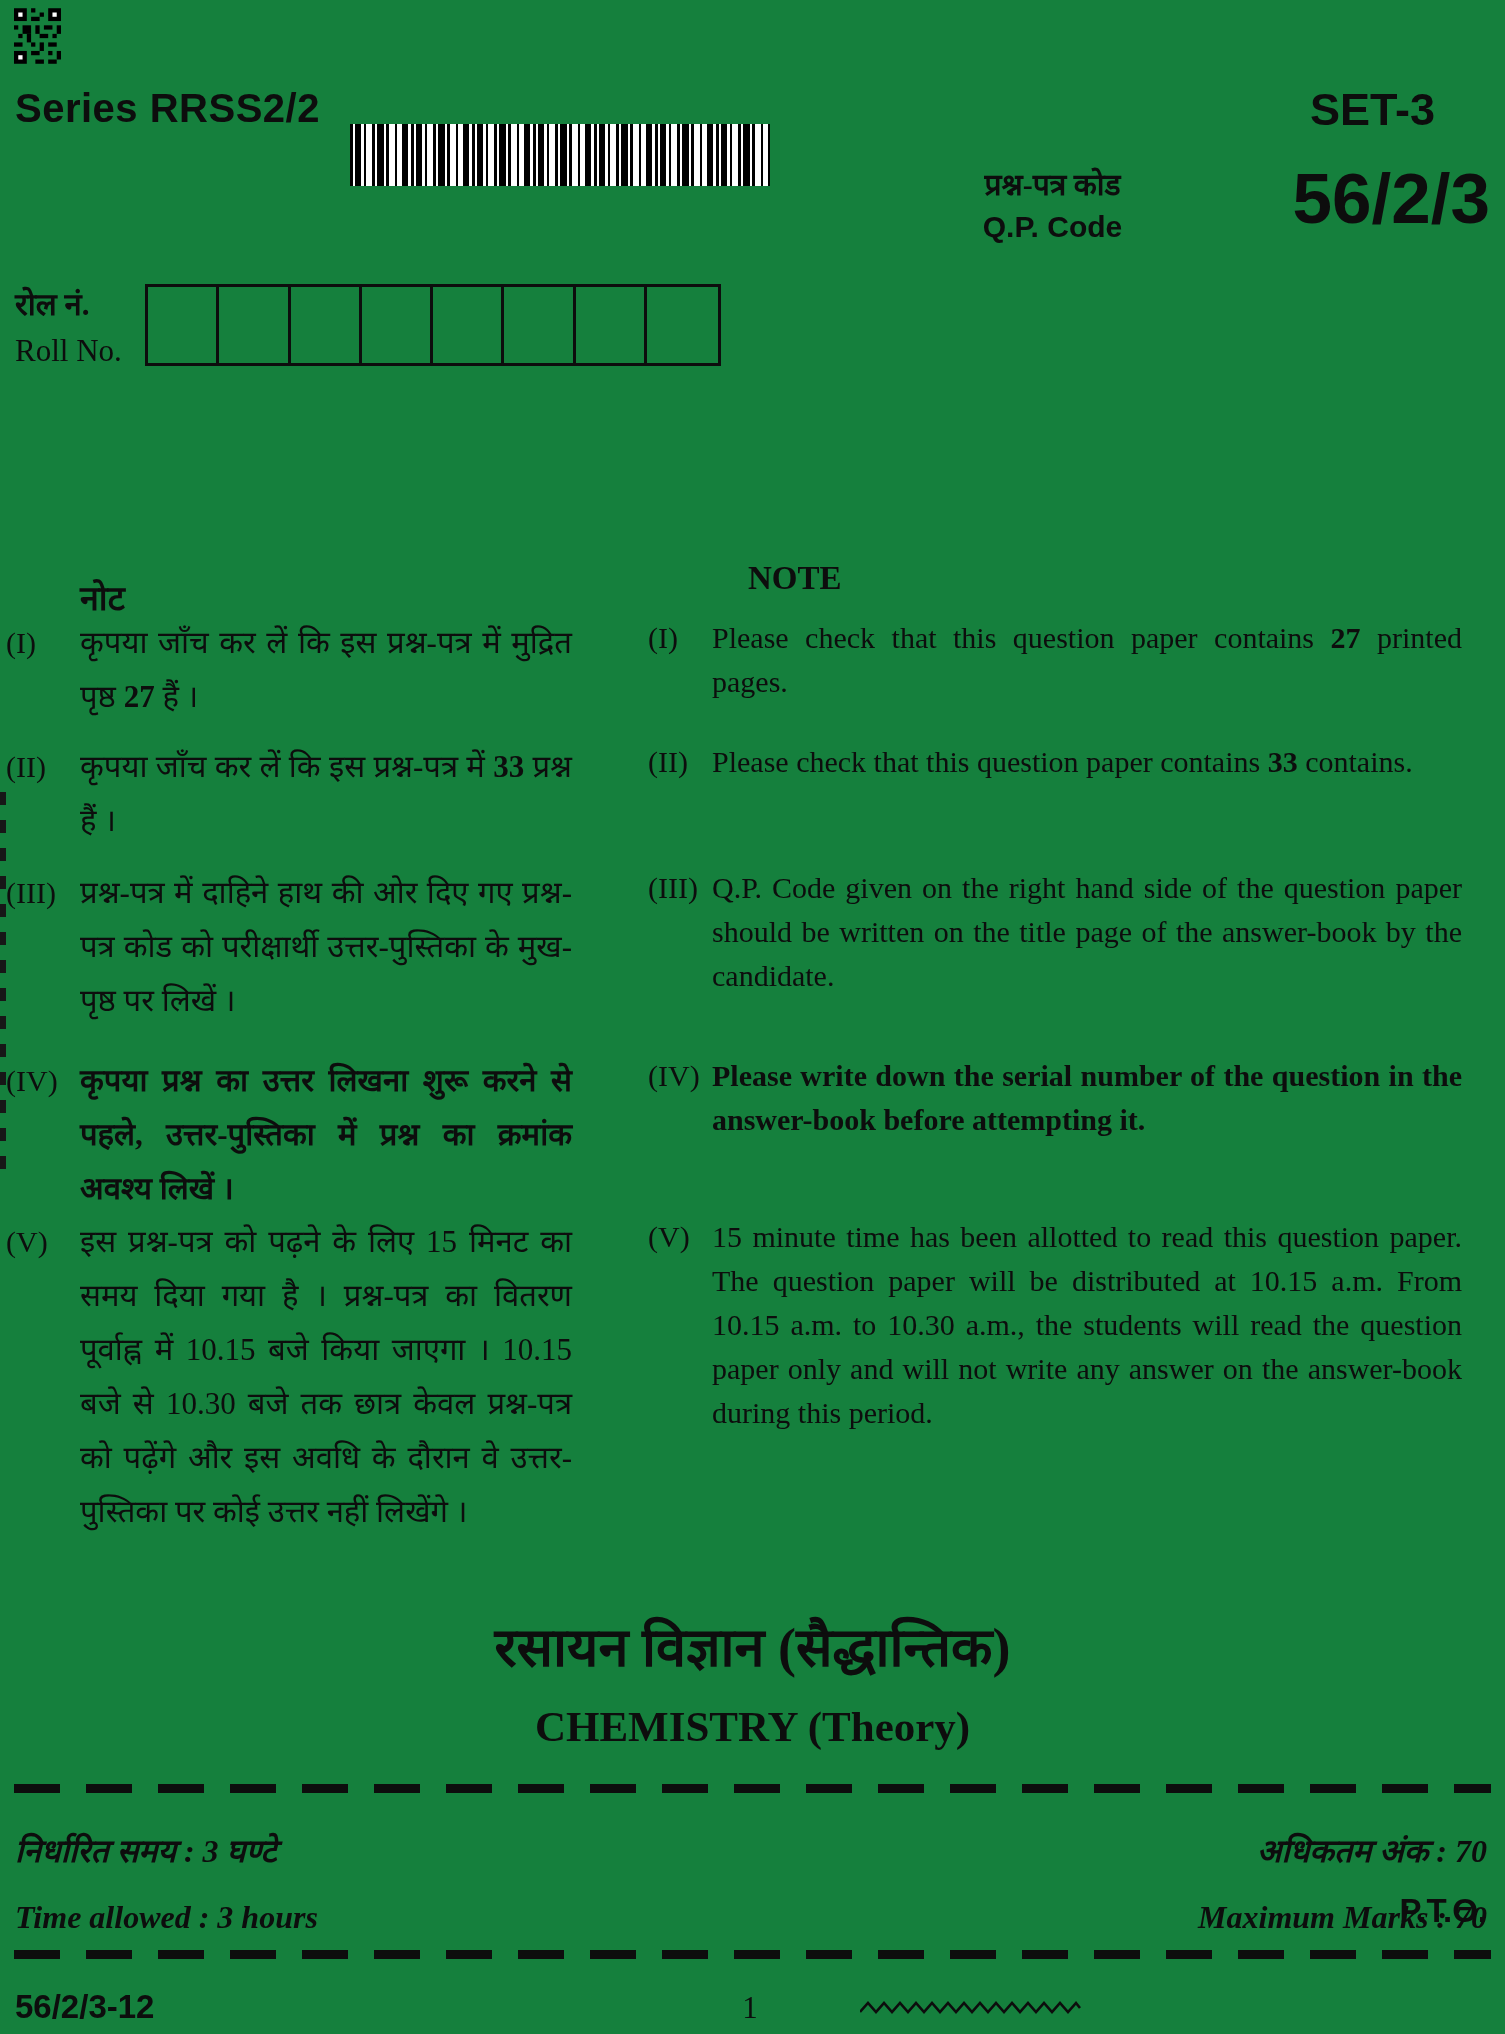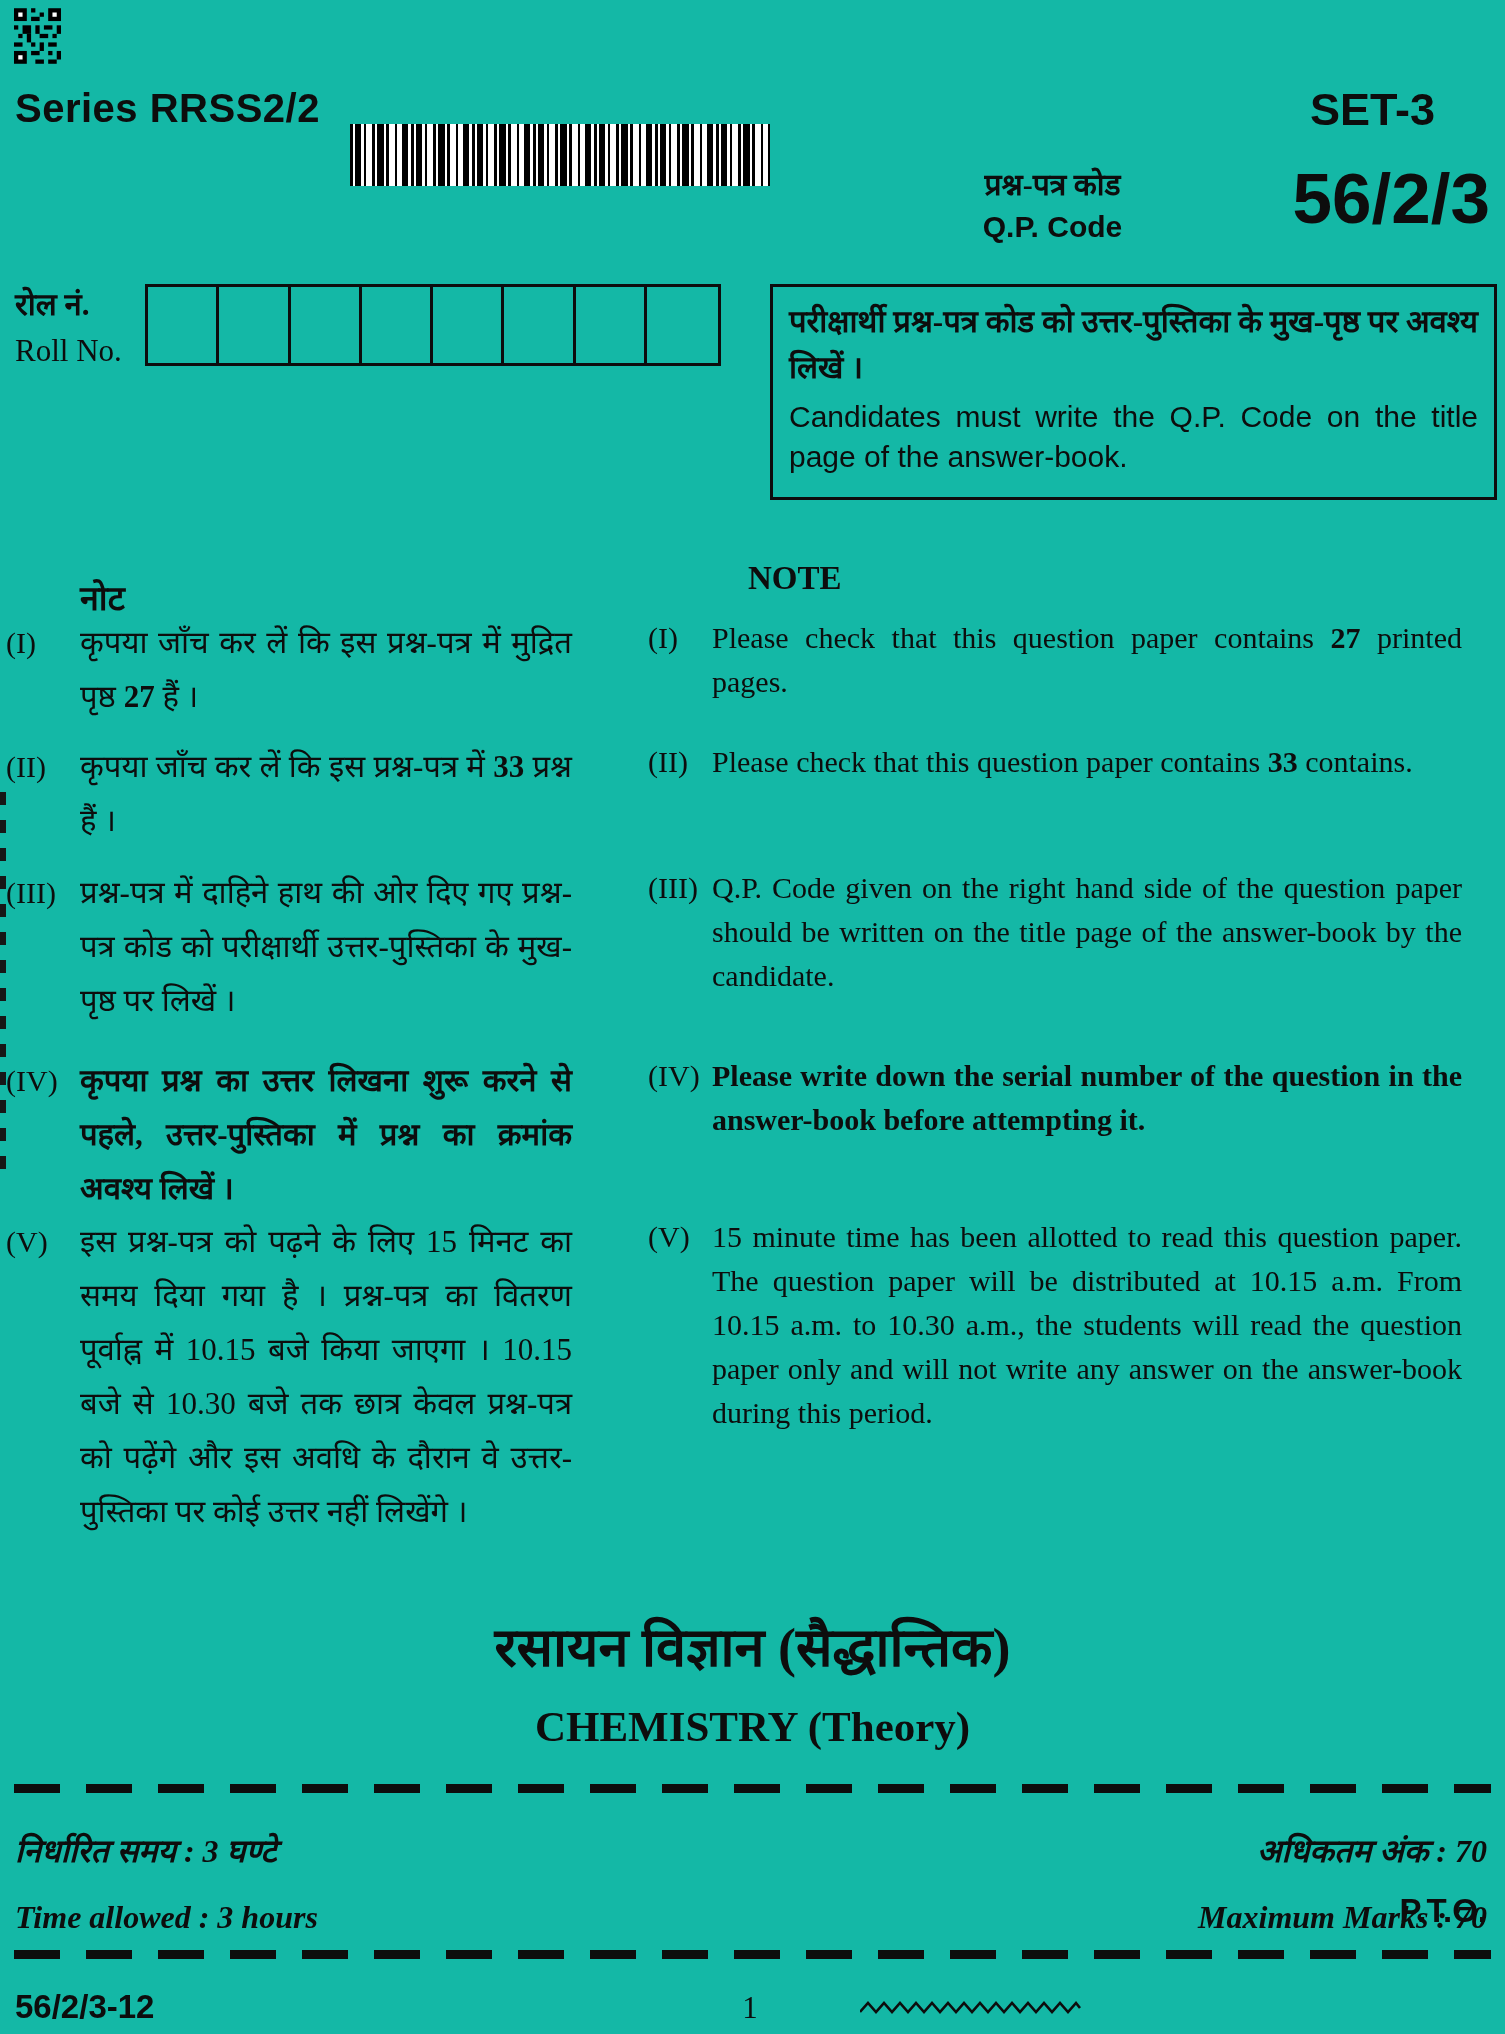--- a/index.html
+++ b/index.html
@@ -1,20 +1,20 @@
 <!DOCTYPE html>
 <html><head>
 <meta charset="utf-8">
 <style>
   html,body{margin:0;padding:0;background:#e8e8e8;}
   .page{
     position:relative;
     width:1505px;height:2034px;
     margin:0 auto;
-    background:#14b8a6;
+    background:#15803d;
     color:#0d0d0d;
     font-family:"Liberation Serif", serif;
     overflow:hidden;
   }
   .abs{position:absolute;}
 
   
   .qr{left:14px;top:8px;width:47px;height:56px;}
   .series{left:15px;top:86px;font-family:"Liberation Sans",sans-serif;font-weight:bold;font-size:40px;letter-spacing:0.5px;}
   .barcode{
@@ -127,24 +127,20 @@
     <div class="roll-cell"></div>
     <div class="roll-cell"></div>
     <div class="roll-cell"></div>
     <div class="roll-cell"></div>
     <div class="roll-cell"></div>
     <div class="roll-cell"></div>
     <div class="roll-cell"></div>
     <div class="roll-cell"></div>
   </div>
 
-  <div class="abs cand-box">
-    <div class="hi">परीक्षार्थी प्रश्न-पत्र कोड को उत्तर-पुस्तिका के मुख-पृष्ठ पर अवश्य लिखें ।</div>
-    <div class="en">Candidates must write the Q.P. Code on the title page of the answer-book.</div>
-  </div>
 
   <div class="abs note-head-hi">नोट</div>
   <div class="abs note-head-en">NOTE</div>
 
   <div class="abs note-row" style="top:616px">
     <div class="col-num-hi">(I)</div>
     <div class="col-text-hi"><span>कृपया जाँच कर लें कि इस प्रश्न-पत्र में मुद्रित पृष्ठ </span><b>27</b><span> हैं ।</span></div>
     <div class="col-num-en">(I)</div>
     <div class="col-text-en"><span>Please check that this question paper contains </span><b>27</b><span> printed pages.</span></div>
   </div>

